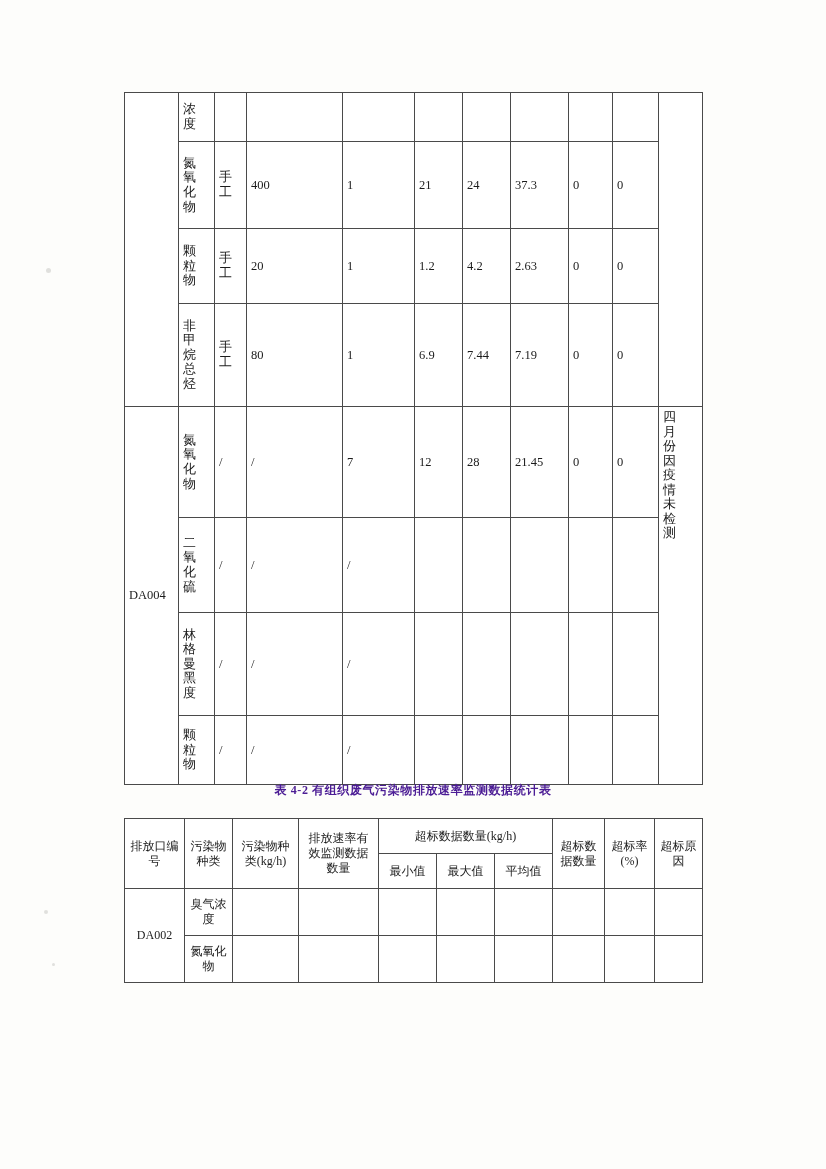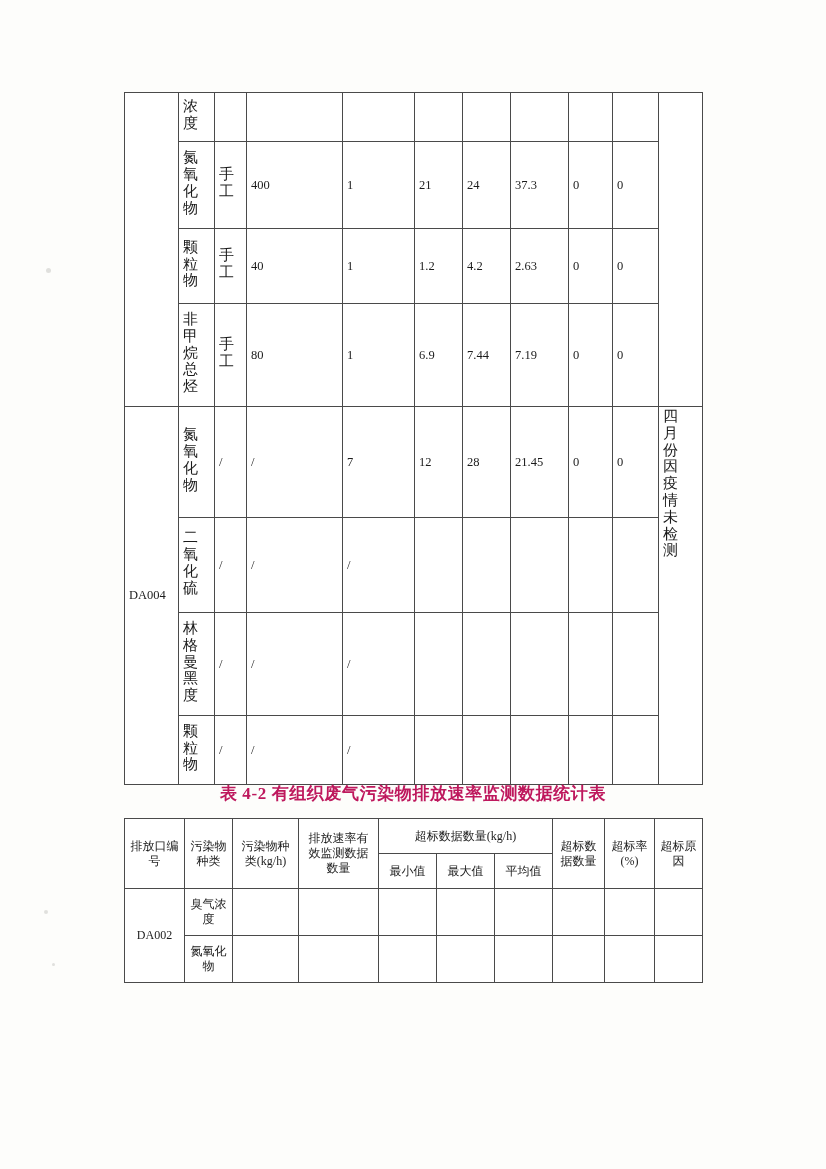--- a/index.html
+++ b/index.html
@@ -55,40 +55,39 @@
   }
   #table-top td {
     height: 20px;
   }
   .vtext {
     
     display: block;
     text-align: left;
     letter-spacing: 0;
     line-height: 1.12;
-    font-size: 15px;
+    font-size: 13px;
     width: 1em;
-    font-family: Liberation Mono, monospace;
   }
   .vtext span { display: block; }
   .cell-left { text-align: left; }
   .pad-l { padding-left: 6px; }
 
   
   #caption-42 {
     position: absolute;
     left: 0;
     top: 782px;
     width: 826px;
     text-align: center;
-    font-size: 17px;
+    font-size: 12px;
     letter-spacing: .6px;
     font-family: "Liberation Serif", "DejaVu Serif", serif;
     font-weight: bold;
-    color: #be185d;
+    color: #4c1d95;
   }
 
   
   #table-bottom {
     position: absolute;
     left: 124px;
     top: 818px;
     width: 578px;
   }
   #table-bottom td, #table-bottom th {
@@ -178,21 +177,21 @@
               <span>粒</span>
               <span>物</span>
         </span>
       </td>
       <td>
         <span class="vtext">
               <span>手</span>
               <span>工</span>
             </span>
       </td>
-      <td class="pad-l cell-left">40</td>
+      <td class="pad-l cell-left">20</td>
       <td class="pad-l cell-left">1</td>
       <td class="pad-l cell-left">1.2</td>
       <td class="pad-l cell-left">4.2</td>
       <td class="pad-l cell-left">2.63</td>
       <td class="pad-l cell-left">0</td>
       <td class="pad-l cell-left">0</td>
     </tr>
 
     <tr>
       <td style="height:96px">

